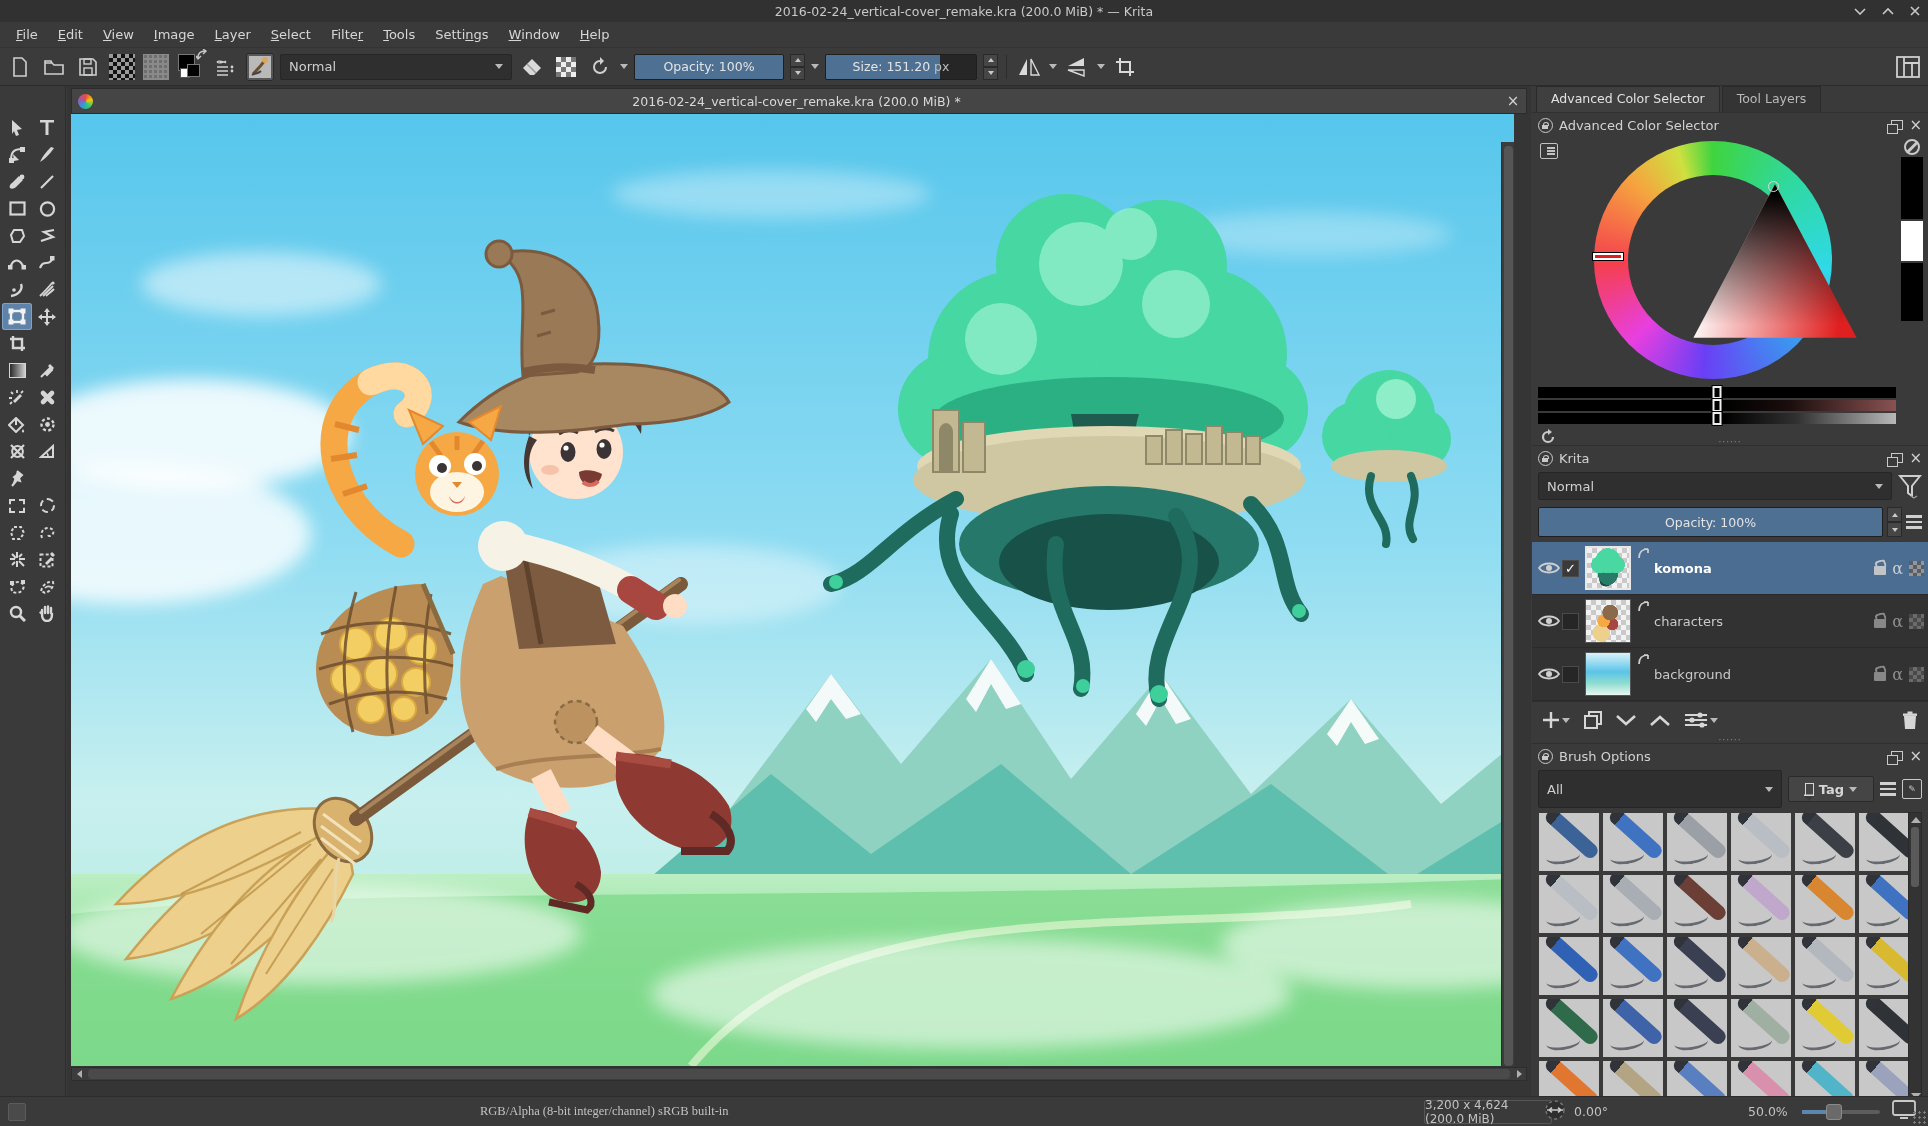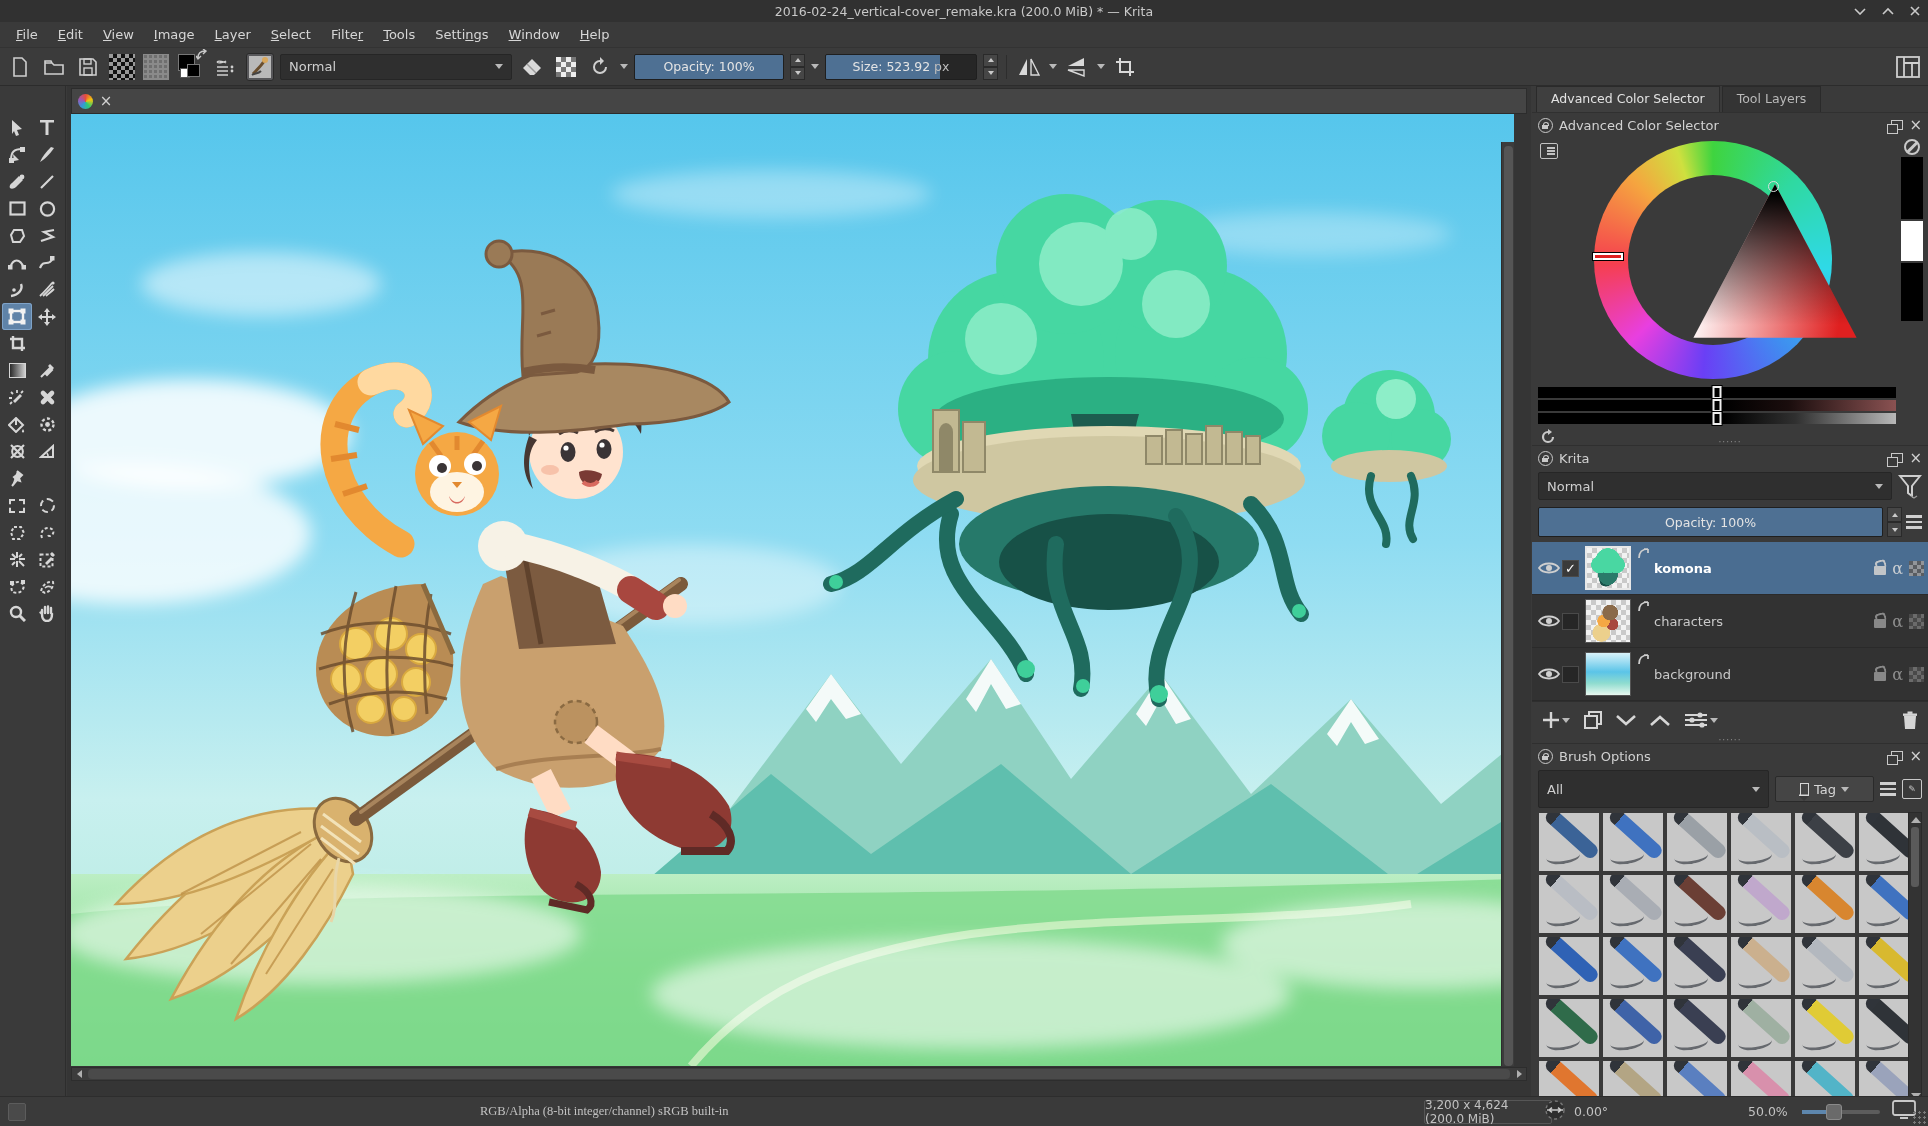--- a/index.html
+++ b/index.html
@@ -139,21 +139,21 @@
     border:2px solid #cfcfcf; border-bottom:none; border-radius:4px 4px 0 0; transform:rotate(-14deg); }
   #layer-btns { height:36px; display:flex; align-items:center; gap:14px; padding:0 10px; }
   #layer-btns .lb { display:flex; align-items:center; gap:2px; color:#d6d6d6; }
   #layer-btns .trash { margin-left:auto; }
 
   
   #brush-docker { border-top:1px solid #2f2f2f; }
   #brush-controls { display:flex; gap:6px; align-items:center; margin:2px 6px 4px 6px; }
   #brush-filter-combo { flex:1; height:38px; }
   #tag-btn { height:26px; background:#454545; border:1px solid #2a2a2a; border-radius:2px;
-    display:flex; align-items:center; gap:5px; padding:0 24px; color:#d6d6d6; }
+    display:flex; align-items:center; gap:5px; padding:0 16px; color:#d6d6d6;font-weight:bold; }
   .bookmark-ico { width:9px; height:13px; border:1.5px solid #d6d6d6; border-bottom:none; position:relative; }
   .bookmark-ico::after { content:""; position:absolute; left:-1.5px; bottom:-5px; border-left:5.5px solid transparent;
     border-right:5.5px solid transparent; border-top:5px solid #3a3a3a; box-shadow:0 -1.5px 0 0 #d6d6d6; }
   .hamburger { width:16px; display:flex; flex-direction:column; gap:3px; }
   .hamburger i { height:2.5px; background:#d0d0d0; }
   #detail-btn { width:20px; height:20px; border:1.5px solid #c9c9c9; border-radius:2px; font-size:9px;
     display:flex; align-items:center; justify-content:center; color:#c9c9c9; }
   #brush-grid-wrap { position:relative; margin:0 6px; height:292px; overflow:hidden; }
   #brush-grid { display:grid; grid-template-columns:repeat(6,62px); grid-auto-rows:60px; gap:2px; width:382px; }
   .bp-cell { background:#c8c8c8; position:relative; overflow:hidden; border:1px solid #3a3a3a; }
@@ -301,21 +301,21 @@
     <span class="slider-fill" style="width:100%"></span>
     <span class="slider-text">Opacity: 100%</span>
   </span>
   <span class="spin">
       <div class="up"></div>
       <div class="dn"></div>
     </span>
   <span class="caret"></span>
   <span class="slider-box" style="width:152px">
     <span class="slider-fill" style="width:76%"></span>
-    <span class="slider-text"><span>Size: 523.92</span>&nbsp;<span style="color:#bdbdbd">px</span></span>
+    <span class="slider-text"><span>Size: 151.20</span>&nbsp;<span style="color:#bdbdbd">px</span></span>
   </span>
   <span class="spin">
       <div class="up"></div>
       <div class="dn"></div>
     </span>
   <span class="tb-sep"></span>
   <span class="tb-btn">
     <svg width="22" height="20">
         <path d="M9,2 V18 L1,18 Z" fill="#d9d9d9"></path>
         <path d="M13,2 V18 L21,18 Z" fill="none" stroke="#d9d9d9" stroke-width="1.4"></path>
@@ -549,20 +549,21 @@
           <svg width="16" height="17">
             <path d="M3,9 V5 M6,8 V2 M9,8 V1.5 M12,8 V3 M3,9 C3,14 5,16 8,16 C12,16 13,13 13,9 L12,8 M3,9 L1.5,7.5" stroke="#d6d6d6" stroke-width="2.4" stroke-linecap="round" fill="none"></path>
           </svg>
         </span>
     </div>
   </div>
 
   <div id="center">
     <div id="subtitle">
       <span id="kritalogo"></span>
+      <span class="title">2016-02-24_vertical-cover_remake.kra (200.0 MiB) *</span>
       <span id="sub-close">×</span>
     </div>
 
     <div id="canvas-wrap">
       <svg width="1443" height="952" viewBox="0 0 1443 952" preserveAspectRatio="none">
         <defs>
           <linearGradient id="sky" x1="0" y1="0" x2="0" y2="1">
             <stop offset="0" stop-color="#56c6ec"></stop>
               <stop offset="0.45" stop-color="#8fdcf2"></stop>
             <stop offset="0.72" stop-color="#c8f0ef"></stop>

